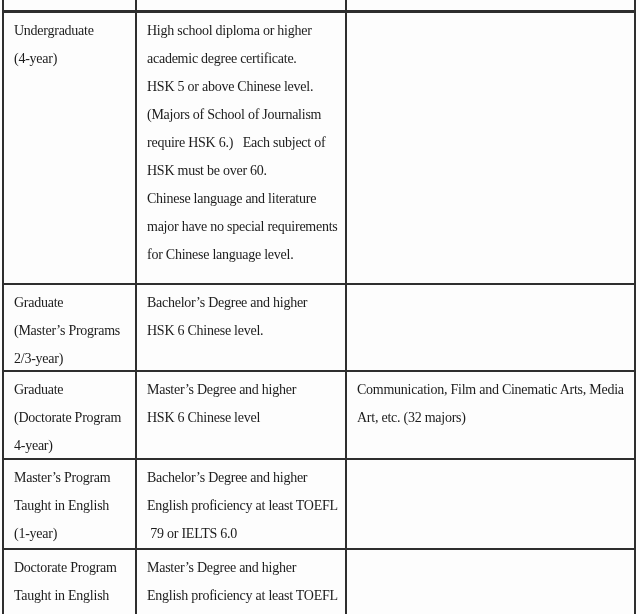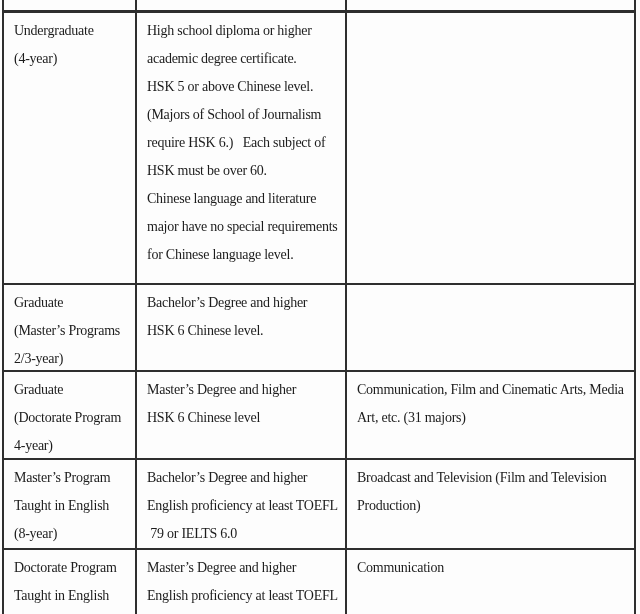--- a/index.html
+++ b/index.html
@@ -88,35 +88,32 @@
 HSK 6 Chinese level.</div>
   </div>
 
   <div class="t-row r2">
     <div class="t-cell c1">Graduate
 (Doctorate Program
 4-year)</div>
     <div class="t-cell c2">Master’s Degree and higher
 HSK 6 Chinese level</div>
     <div class="t-cell c3">Communication, Film and Cinematic Arts, Media
-Art, etc. (31 majors)</div>
+Art, etc. (32 majors)</div>
   </div>
 
   <div class="t-row r3">
     <div class="t-cell c1">Master’s Program
 Taught in English
-(8-year)</div>
+(1-year)</div>
     <div class="t-cell c2">Bachelor’s Degree and higher
 English proficiency at least TOEFL
  79 or IELTS 6.0</div>
-    <div class="t-cell c3">Broadcast and Television (Film and Television
-Production)</div>
   </div>
 
   <div class="t-row r4">
     <div class="t-cell c1">Doctorate Program
 Taught in English</div>
     <div class="t-cell c2">Master’s Degree and higher
 English proficiency at least TOEFL</div>
-    <div class="t-cell c3">Communication</div>
   </div>
 
 </div>
 
 </body></html>

